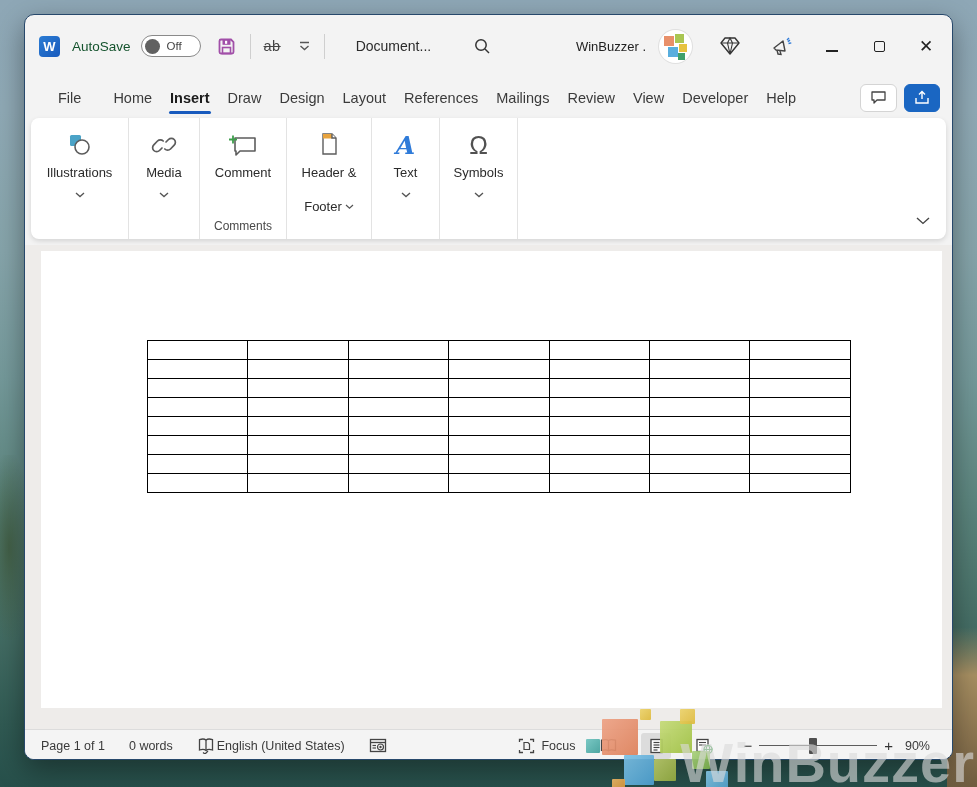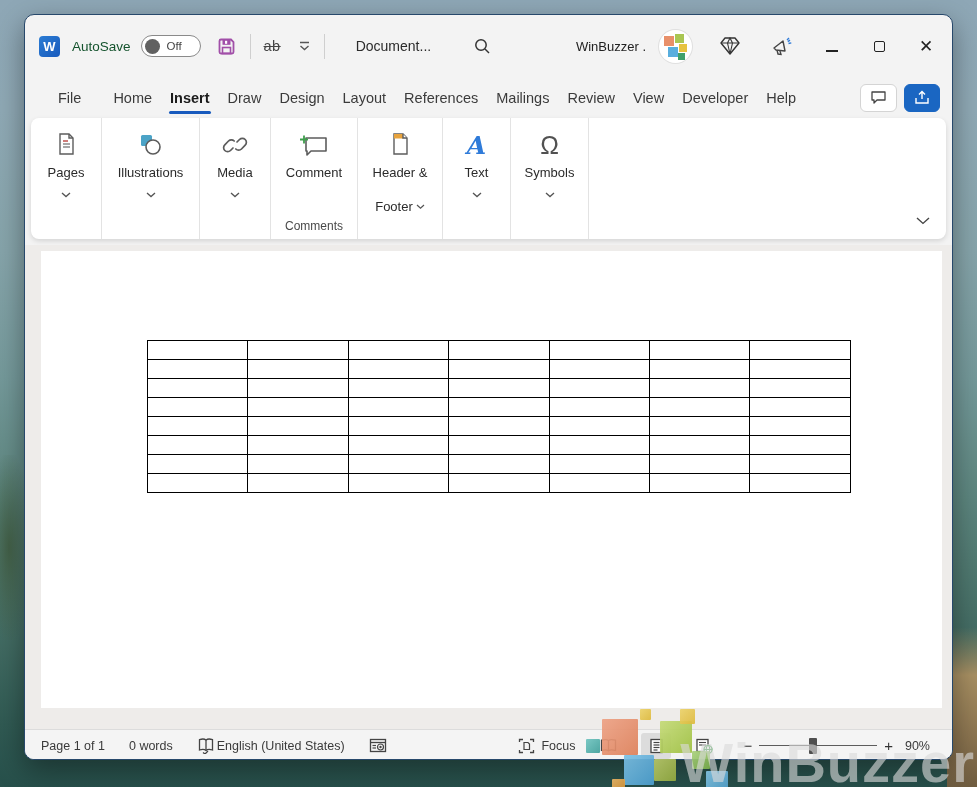--- a/index.html
+++ b/index.html
@@ -191,39 +191,20 @@
           <path d="M2 8v5h12V8" fill="none" stroke="#fff" stroke-width="1.4"></path>
           <path d="M8 9V2M5 4.5L8 1.5l3 3" fill="none" stroke="#fff" stroke-width="1.4"></path>
         </svg>
       </div>
     </div>
   </div>
 
   <div class="ribbon-zone">
     <div class="ribbon-panel">
 
-      <div class="rgroup" style="width:71px">
-        <div class="rbtn" style="width:100%">
-          <span class="icon-box">
-            <svg width="24" height="28" viewBox="0 0 24 28">
-              <path d="M6 3h9l4 4v16H6z" fill="#fff" stroke="#5c5c5c" stroke-width="1.4"></path>
-              <path d="M15 3v4h4" fill="none" stroke="#5c5c5c" stroke-width="1.4"></path>
-              <line x1="9" y1="10" x2="14" y2="10" stroke="#c0504d" stroke-width="1.5"></line>
-              <line x1="9" y1="13" x2="16" y2="13" stroke="#8a8a8a" stroke-width="1.3"></line>
-              <line x1="9" y1="16" x2="16" y2="16" stroke="#8a8a8a" stroke-width="1.3"></line>
-            </svg>
-          </span>
-          <span class="rlabel">Pages</span>
-          <span class="rchev">
-            <svg width="10" height="6">
-                <path d="M1 1l4 3.6L9 1" fill="none" stroke="#555" stroke-width="1.3"></path>
-              </svg>
-          </span>
-        </div>
-      </div>
 
 
       <div class="rgroup" style="width:98px">
         <div class="rbtn" style="width:100%">
           <span class="icon-box">
             <svg width="28" height="28" viewBox="0 0 28 28">
               <rect x="4" y="4" width="11" height="11" rx="1.5" fill="#4ba3c7"></rect>
               <circle cx="16" cy="16" r="7" fill="#fff" stroke="#5c5c5c" stroke-width="1.6"></circle>
             </svg>
           </span>

